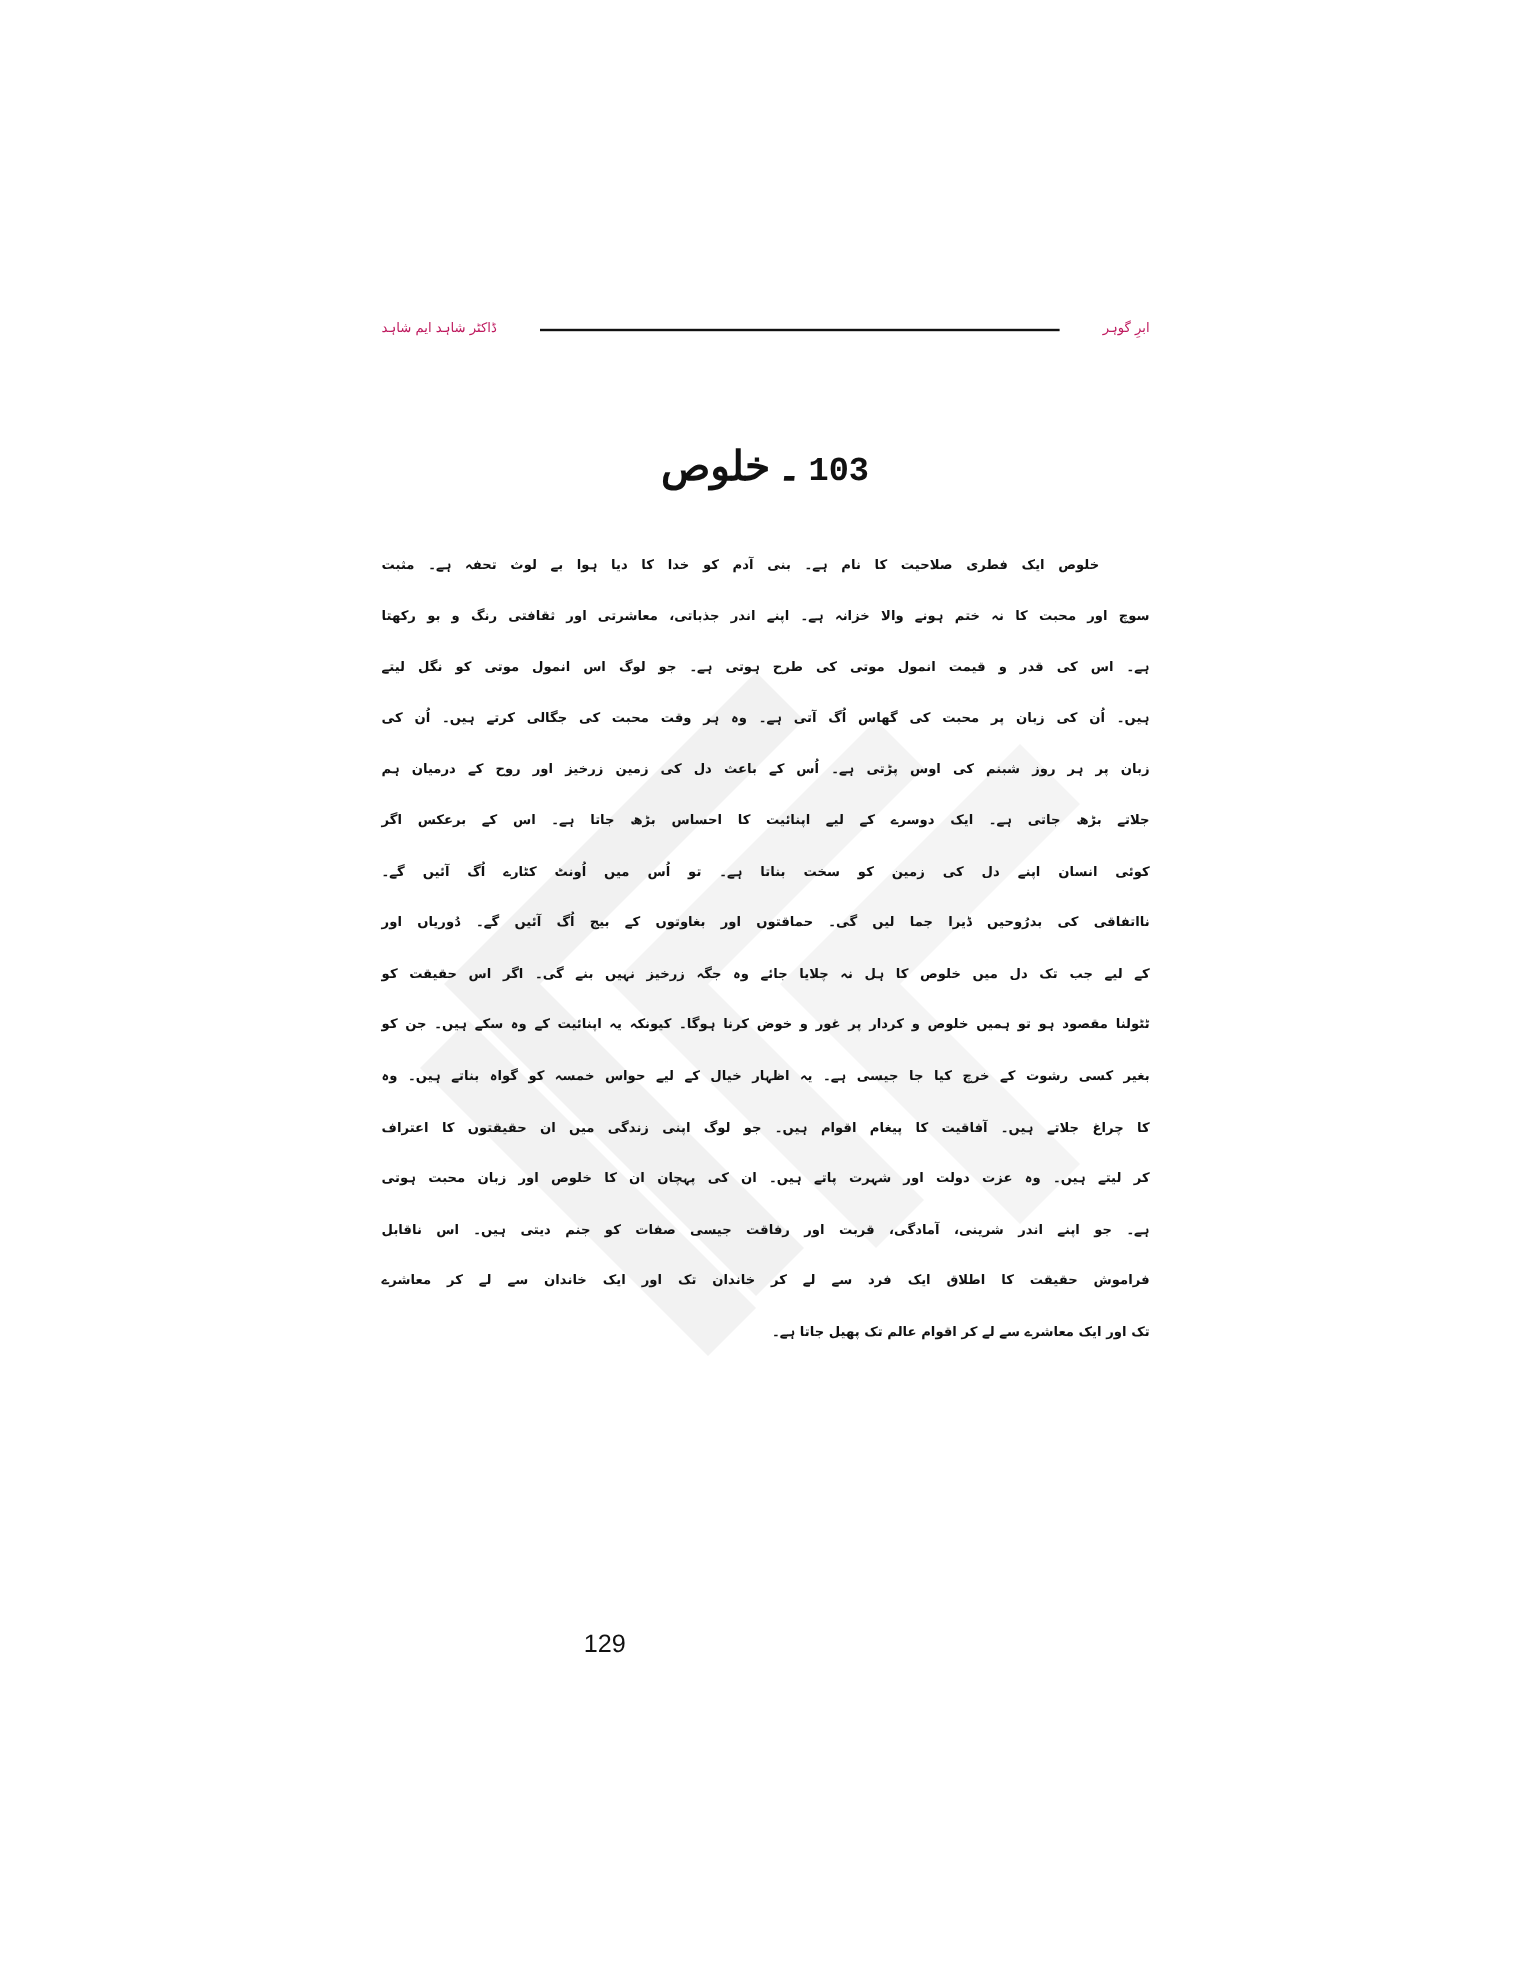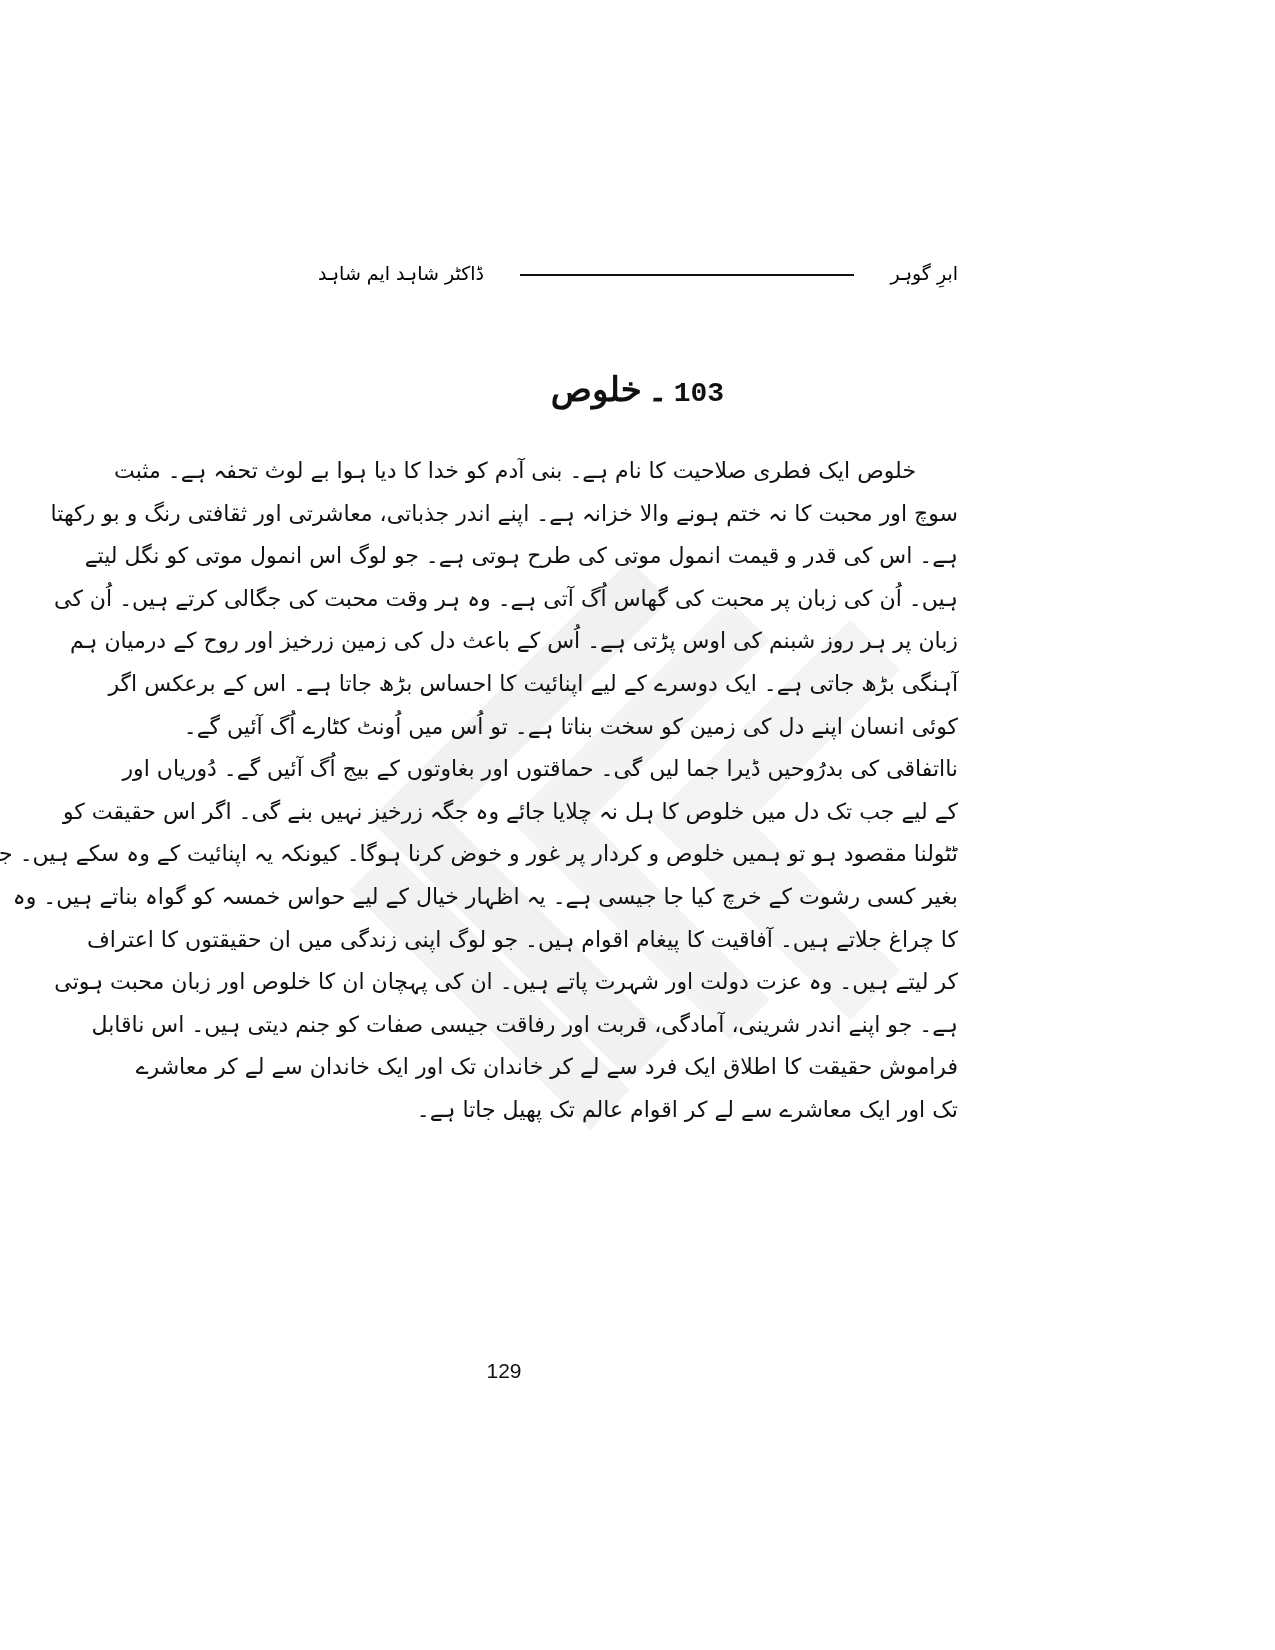--- a/index.html
+++ b/index.html
@@ -31,24 +31,24 @@
       width: 640px;
       height: 30px;
       display: flex;
       flex-direction: row;
       align-items: center;
       direction: rtl;
       z-index: 1;
     }
     .running-header .hdr-text {
       font-family: "DejaVu Sans", sans-serif;
-      font-size: 19px;
+      font-size: 11px;
       white-space: nowrap;
       line-height: 1;
-      color: #000000;
+      color: #be185d;
     }
     .running-header .hdr-rule {
       flex: 1;
       height: 2px;
       background: #111;
       margin: 4px 36px 0 36px;
     }
     .chapter-title {
       position: absolute;
       left: 0;
@@ -78,25 +78,26 @@
       left: 318px;
       top: 450px;
       width: 640px;
       direction: rtl;
       z-index: 1;
     }
     .body-line {
       height: 42.6px;
       line-height: 42.6px;
       font-family: "DejaVu Sans", sans-serif;
-      font-size: 22px;
+      font-size: 11px;
       white-space: nowrap;
       text-align: justify;
       text-align-last: justify;
       color: #111;
+      font-weight: bold;
     }
     .body-line.first {
       text-indent: 42px;
     }
     .body-line.last {
       text-align-last: right;
     }
     .page-number {
       position: absolute;
       left: 0;
@@ -128,21 +129,21 @@
 <div class="chapter-title">
   <span class="title-num">103</span><span class="title-sep">۔</span><span class="title-word">خلوص</span>
 </div>
 
 <div class="body-text">
   <div class="body-line first">خلوص ایک فطری صلاحیت کا نام ہے۔ بنی آدم کو خدا کا دیا ہوا بے لوث تحفہ ہے۔ مثبت</div>
   <div class="body-line">سوچ اور محبت کا نہ ختم ہونے والا خزانہ ہے۔ اپنے اندر جذباتی، معاشرتی اور ثقافتی رنگ و بو رکھتا</div>
   <div class="body-line">ہے۔ اس کی قدر و قیمت انمول موتی کی طرح ہوتی ہے۔ جو لوگ اس انمول موتی کو نگل لیتے</div>
   <div class="body-line">ہیں۔ اُن کی زبان پر محبت کی گھاس اُگ آتی ہے۔ وہ ہر وقت محبت کی جگالی کرتے ہیں۔ اُن کی</div>
   <div class="body-line">زبان پر ہر روز شبنم کی اوس پڑتی ہے۔ اُس کے باعث دل کی زمین زرخیز اور روح کے درمیان ہم</div>
-  <div class="body-line">آہنگی بڑھ جاتی ہے۔ ایک دوسرے کے لیے اپنائیت کا احساس بڑھ جاتا ہے۔ اس کے برعکس اگر</div>
+  <div class="body-line">جلاتے بڑھ جاتی ہے۔ ایک دوسرے کے لیے اپنائیت کا احساس بڑھ جاتا ہے۔ اس کے برعکس اگر</div>
   <div class="body-line">کوئی انسان اپنے دل کی زمین کو سخت بناتا ہے۔ تو اُس میں اُونٹ کٹارے اُگ آئیں گے۔</div>
   <div class="body-line">نااتفاقی کی بدرُوحیں ڈیرا جما لیں گی۔ حماقتوں اور بغاوتوں کے بیج اُگ آئیں گے۔ دُوریاں اور</div>
   <div class="body-line">کے لیے جب تک دل میں خلوص کا ہل نہ چلایا جائے وہ جگہ زرخیز نہیں بنے گی۔ اگر اس حقیقت کو</div>
   <div class="body-line">ٹٹولنا مقصود ہو تو ہمیں خلوص و کردار پر غور و خوض کرنا ہوگا۔ کیونکہ یہ اپنائیت کے وہ سکے ہیں۔ جن کو</div>
   <div class="body-line">بغیر کسی رشوت کے خرچ کیا جا جیسی ہے۔ یہ اظہار خیال کے لیے حواس خمسہ کو گواہ بناتے ہیں۔ وہ</div>
   <div class="body-line">کا چراغ جلاتے ہیں۔ آفاقیت کا پیغام اقوام ہیں۔ جو لوگ اپنی زندگی میں ان حقیقتوں کا اعتراف</div>
   <div class="body-line">کر لیتے ہیں۔ وہ عزت دولت اور شہرت پاتے ہیں۔ ان کی پہچان ان کا خلوص اور زبان محبت ہوتی</div>
   <div class="body-line">ہے۔ جو اپنے اندر شرینی، آمادگی، قربت اور رفاقت جیسی صفات کو جنم دیتی ہیں۔ اس ناقابل</div>
   <div class="body-line">فراموش حقیقت کا اطلاق ایک فرد سے لے کر خاندان تک اور ایک خاندان سے لے کر معاشرے</div>
   <div class="body-line last">تک اور ایک معاشرے سے لے کر اقوام عالم تک پھیل جاتا ہے۔</div>

